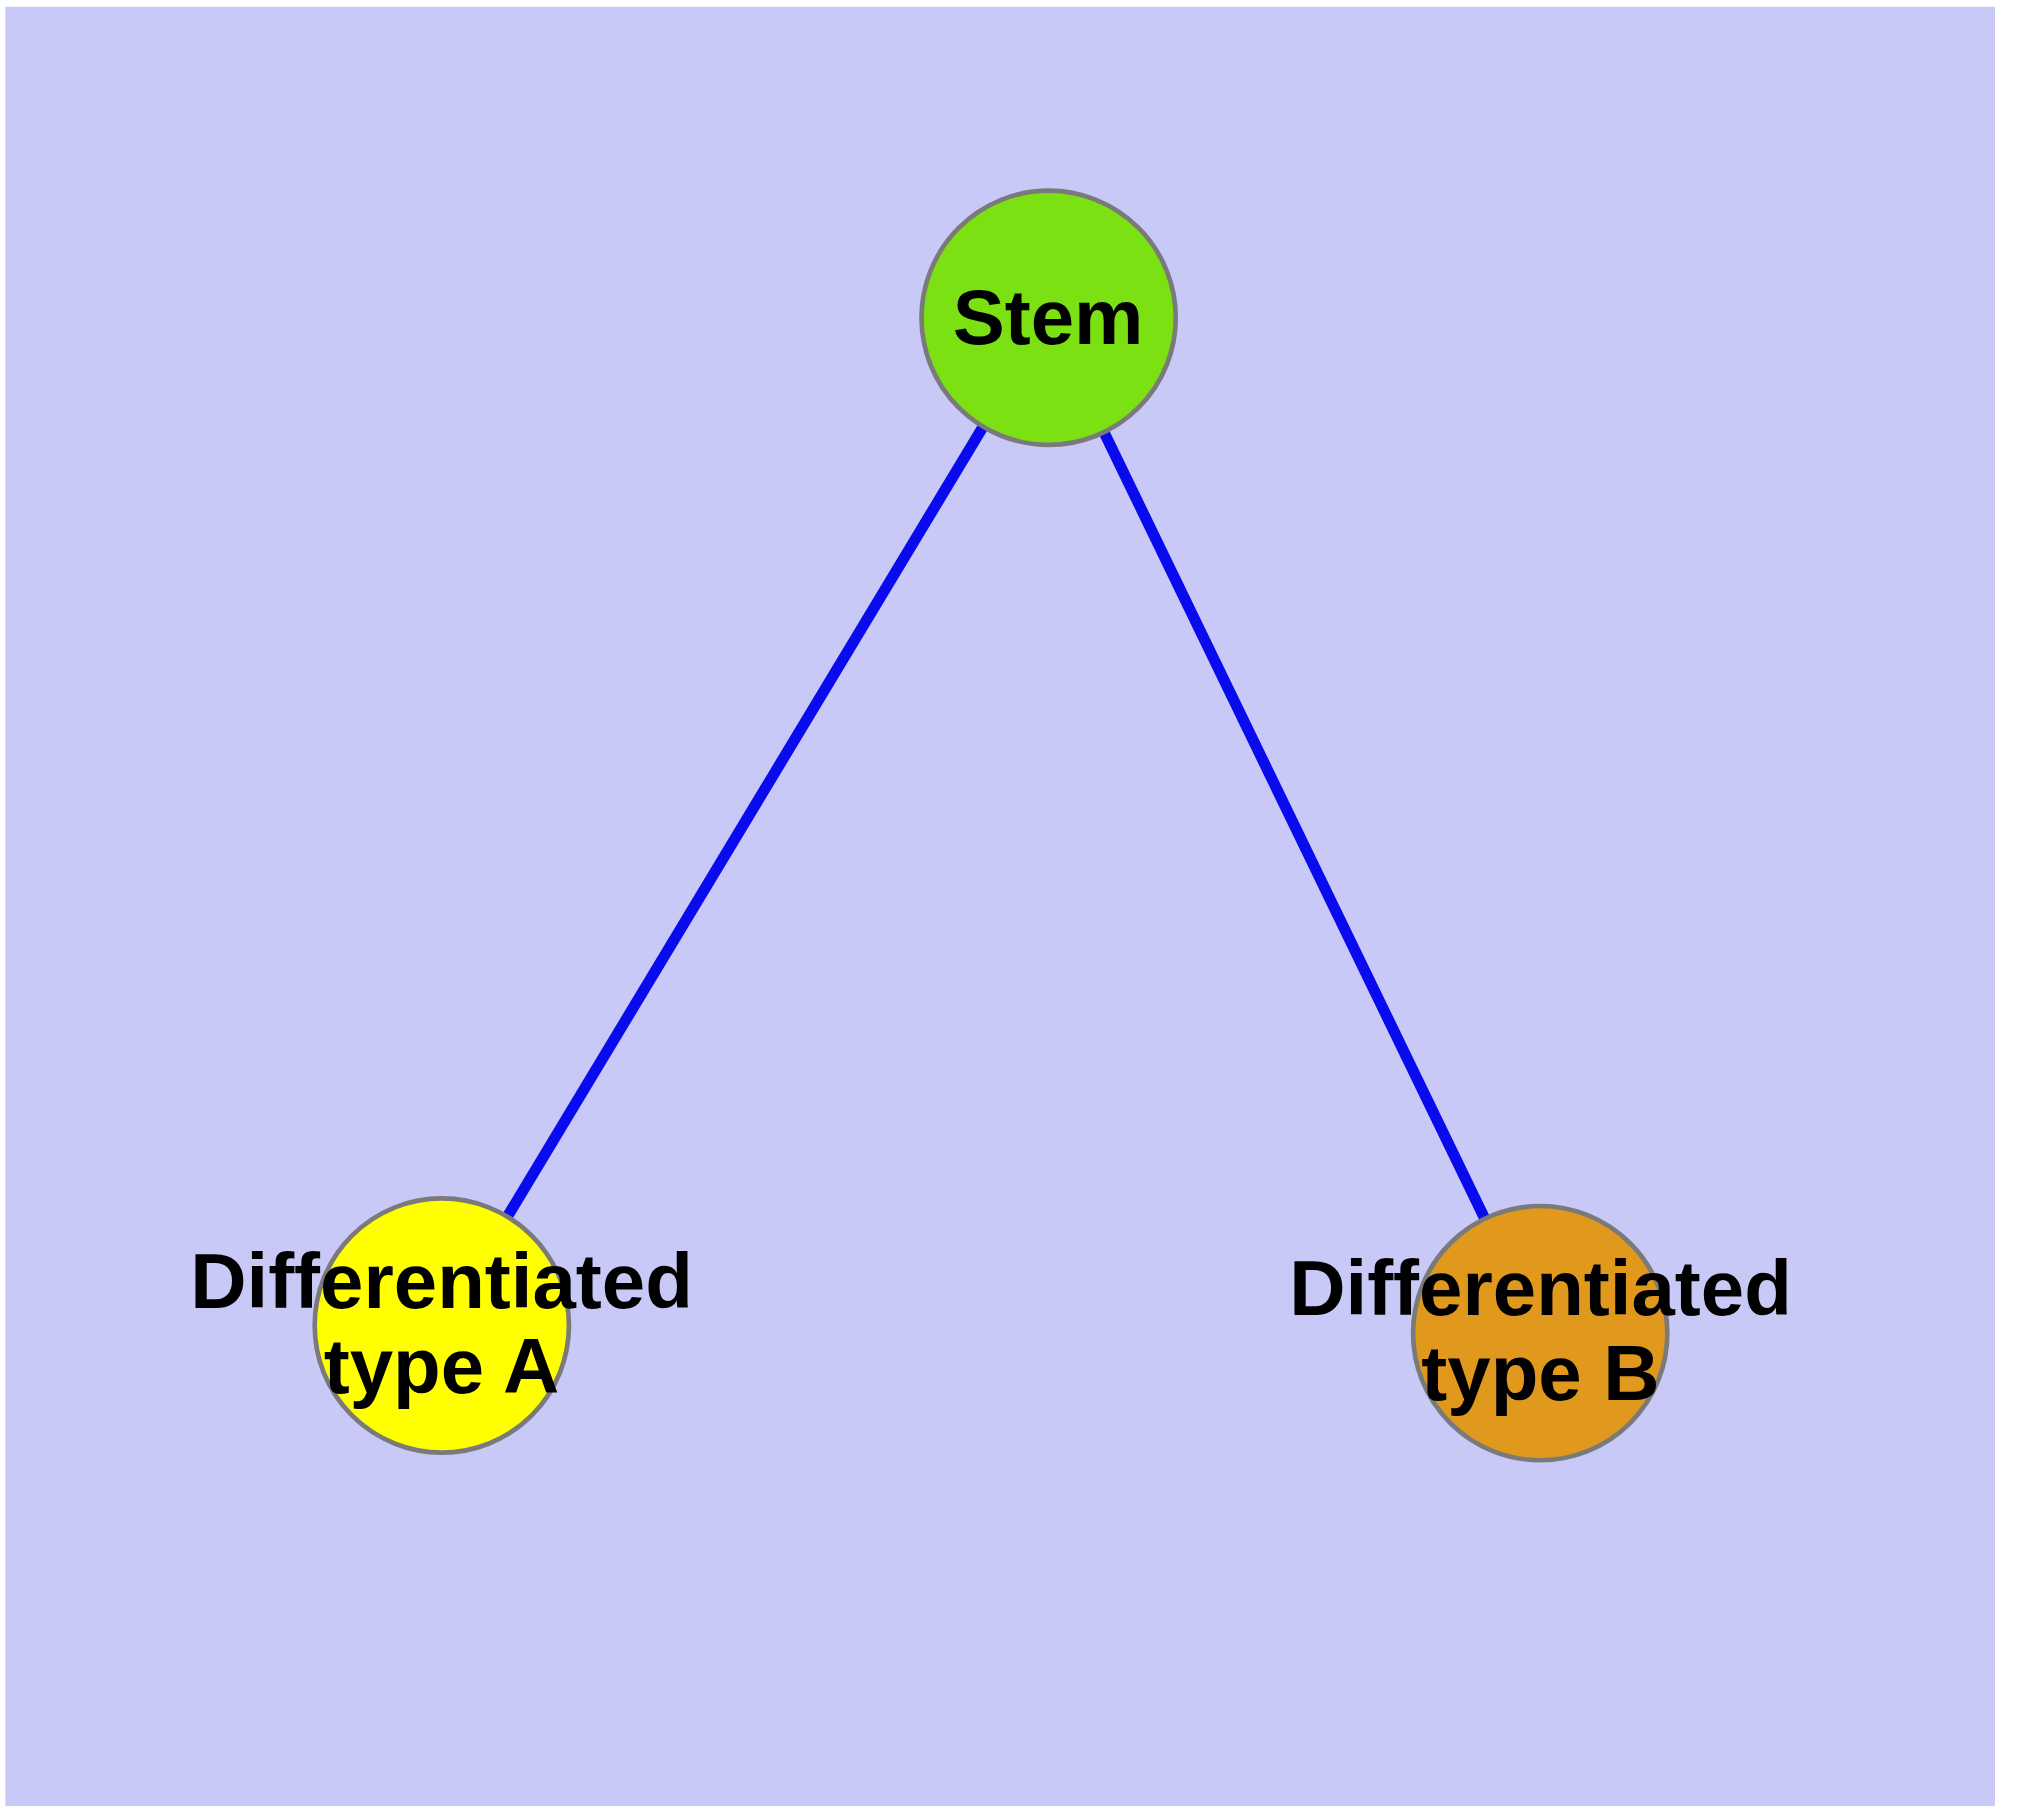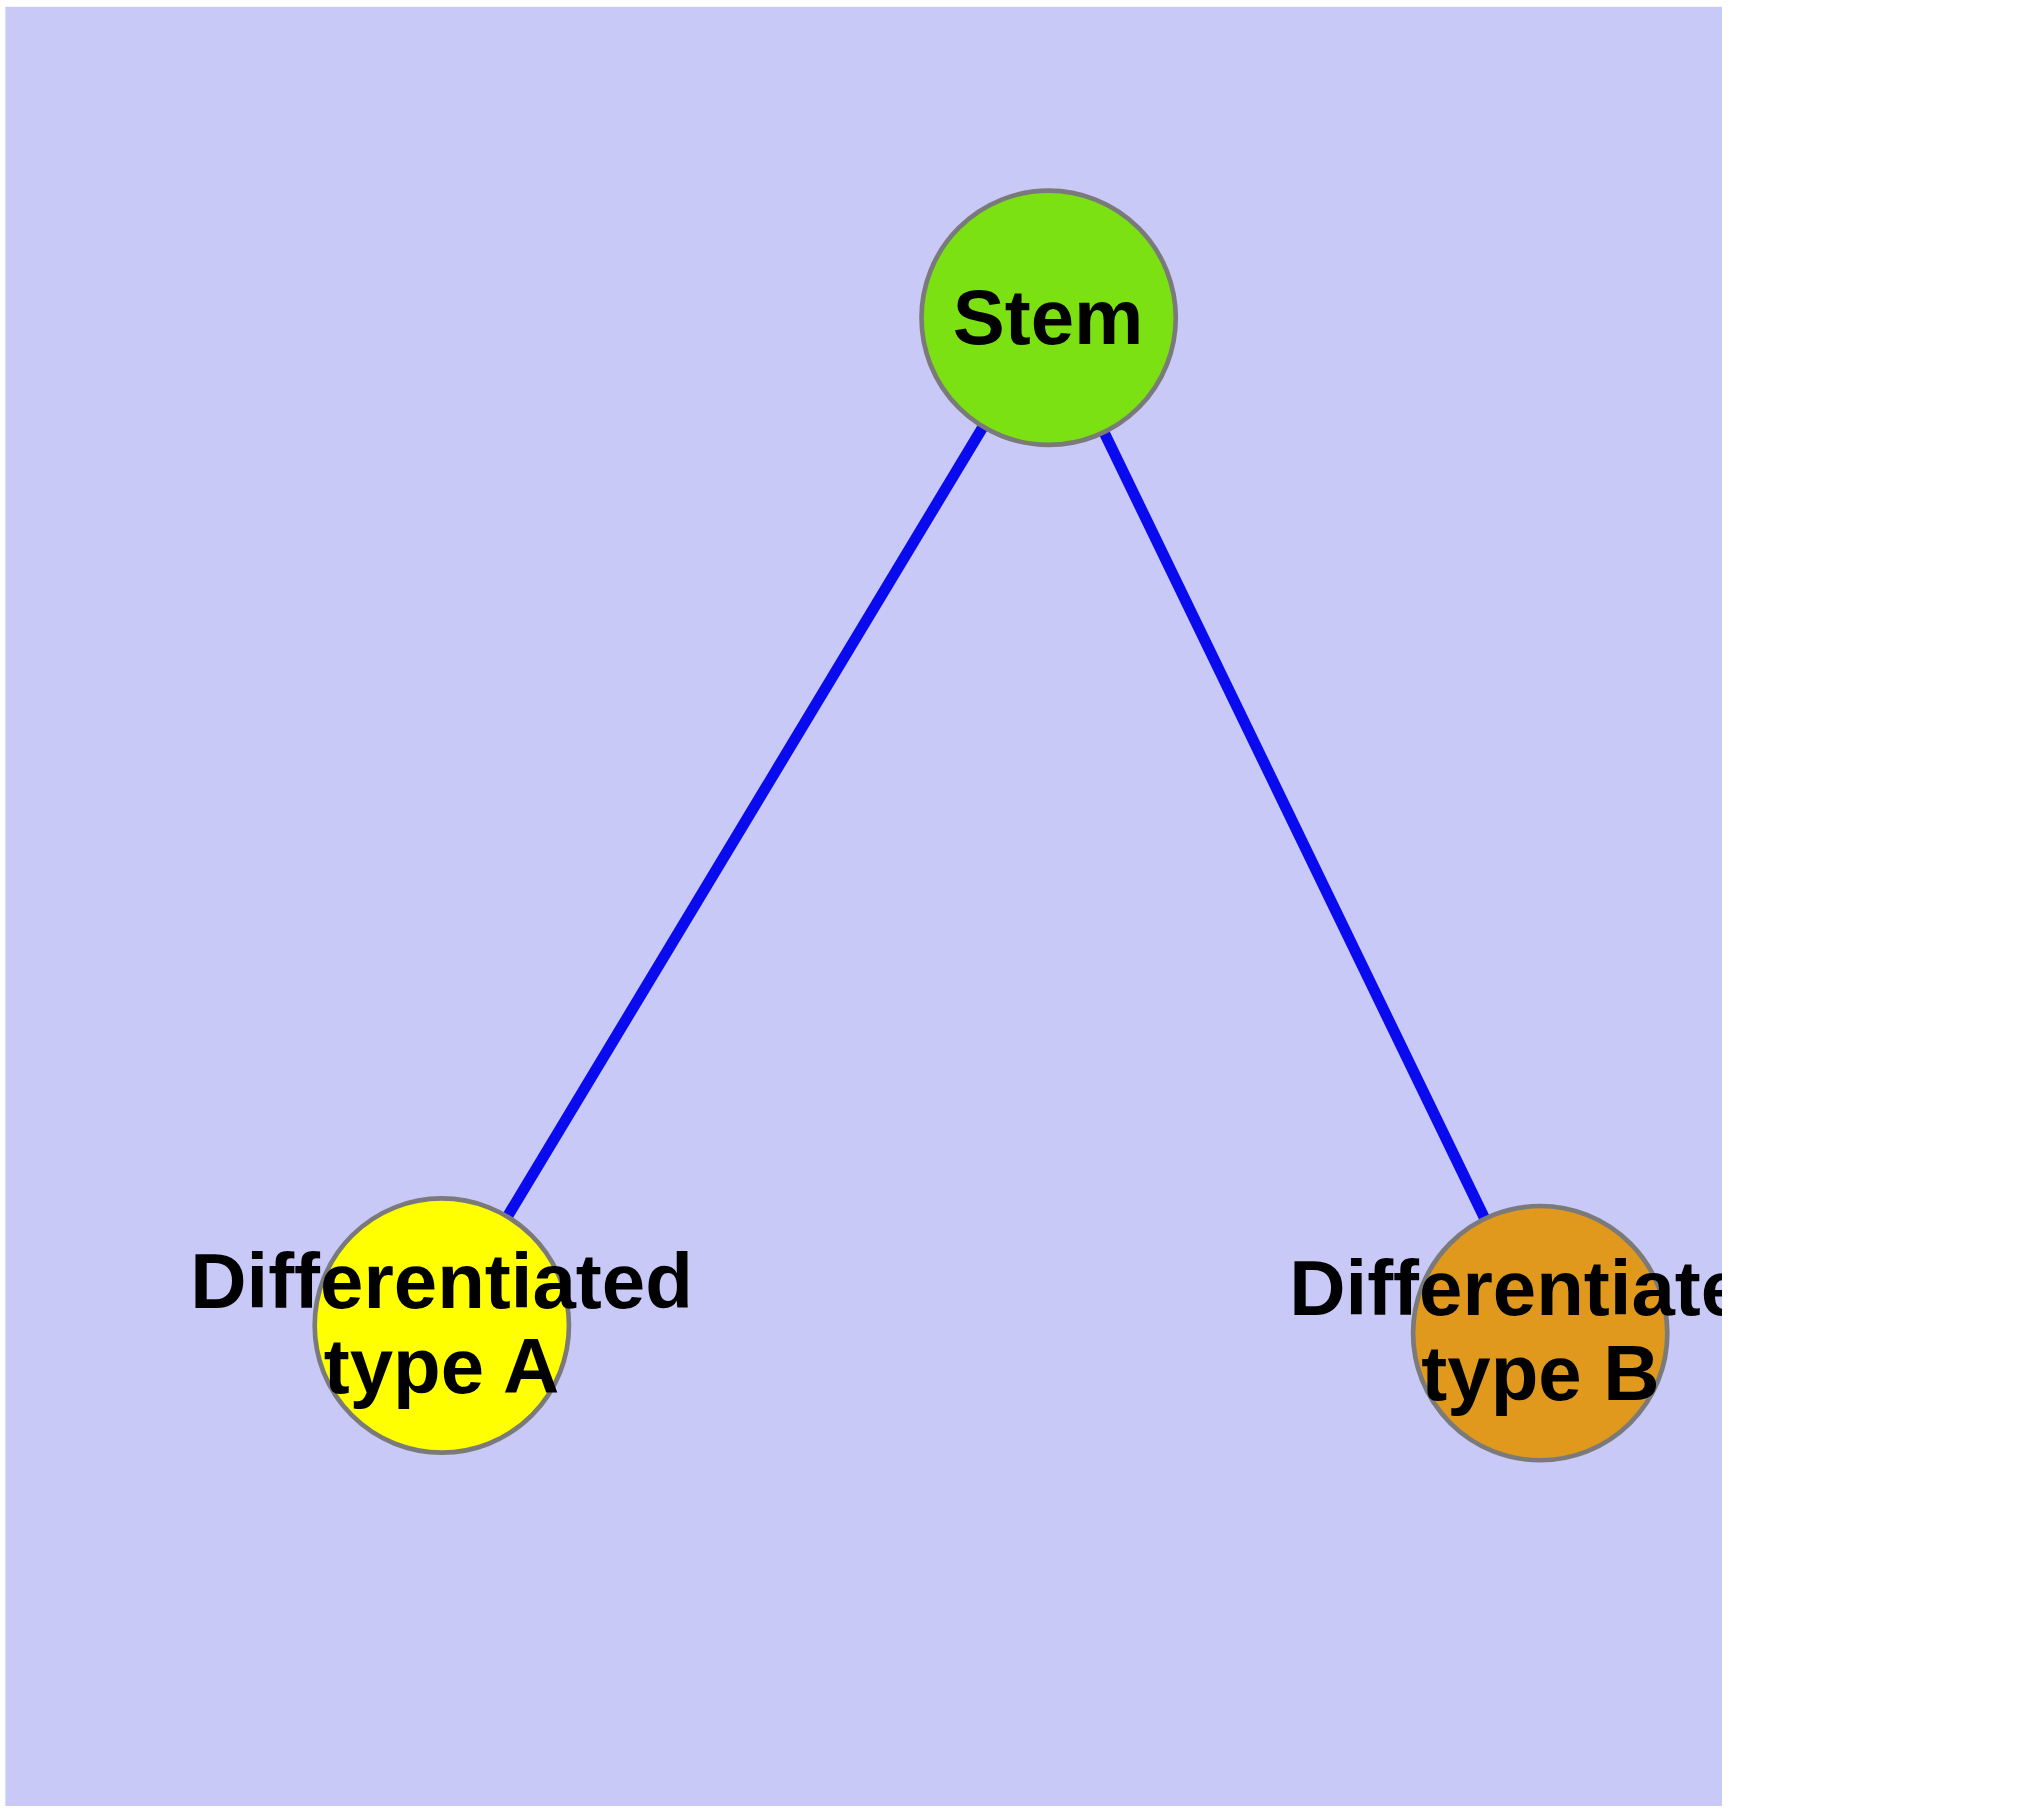--- a/index.html
+++ b/index.html
@@ -7,21 +7,21 @@
     padding: 0;
   }
   body {
     width: 2021px;
     height: 1812px;
     background: #ffffff;
     font-family: "Liberation Sans", sans-serif;
   }
   .canvas {
     position: relative;
-    width: 1722px;
+    width: 1995px;
     height: 1812px;
     background: #ffffff;
     overflow: hidden;
   }
   svg.graph {
     position: absolute;
     left: 0;
     top: 0;
     display: block;
   }

